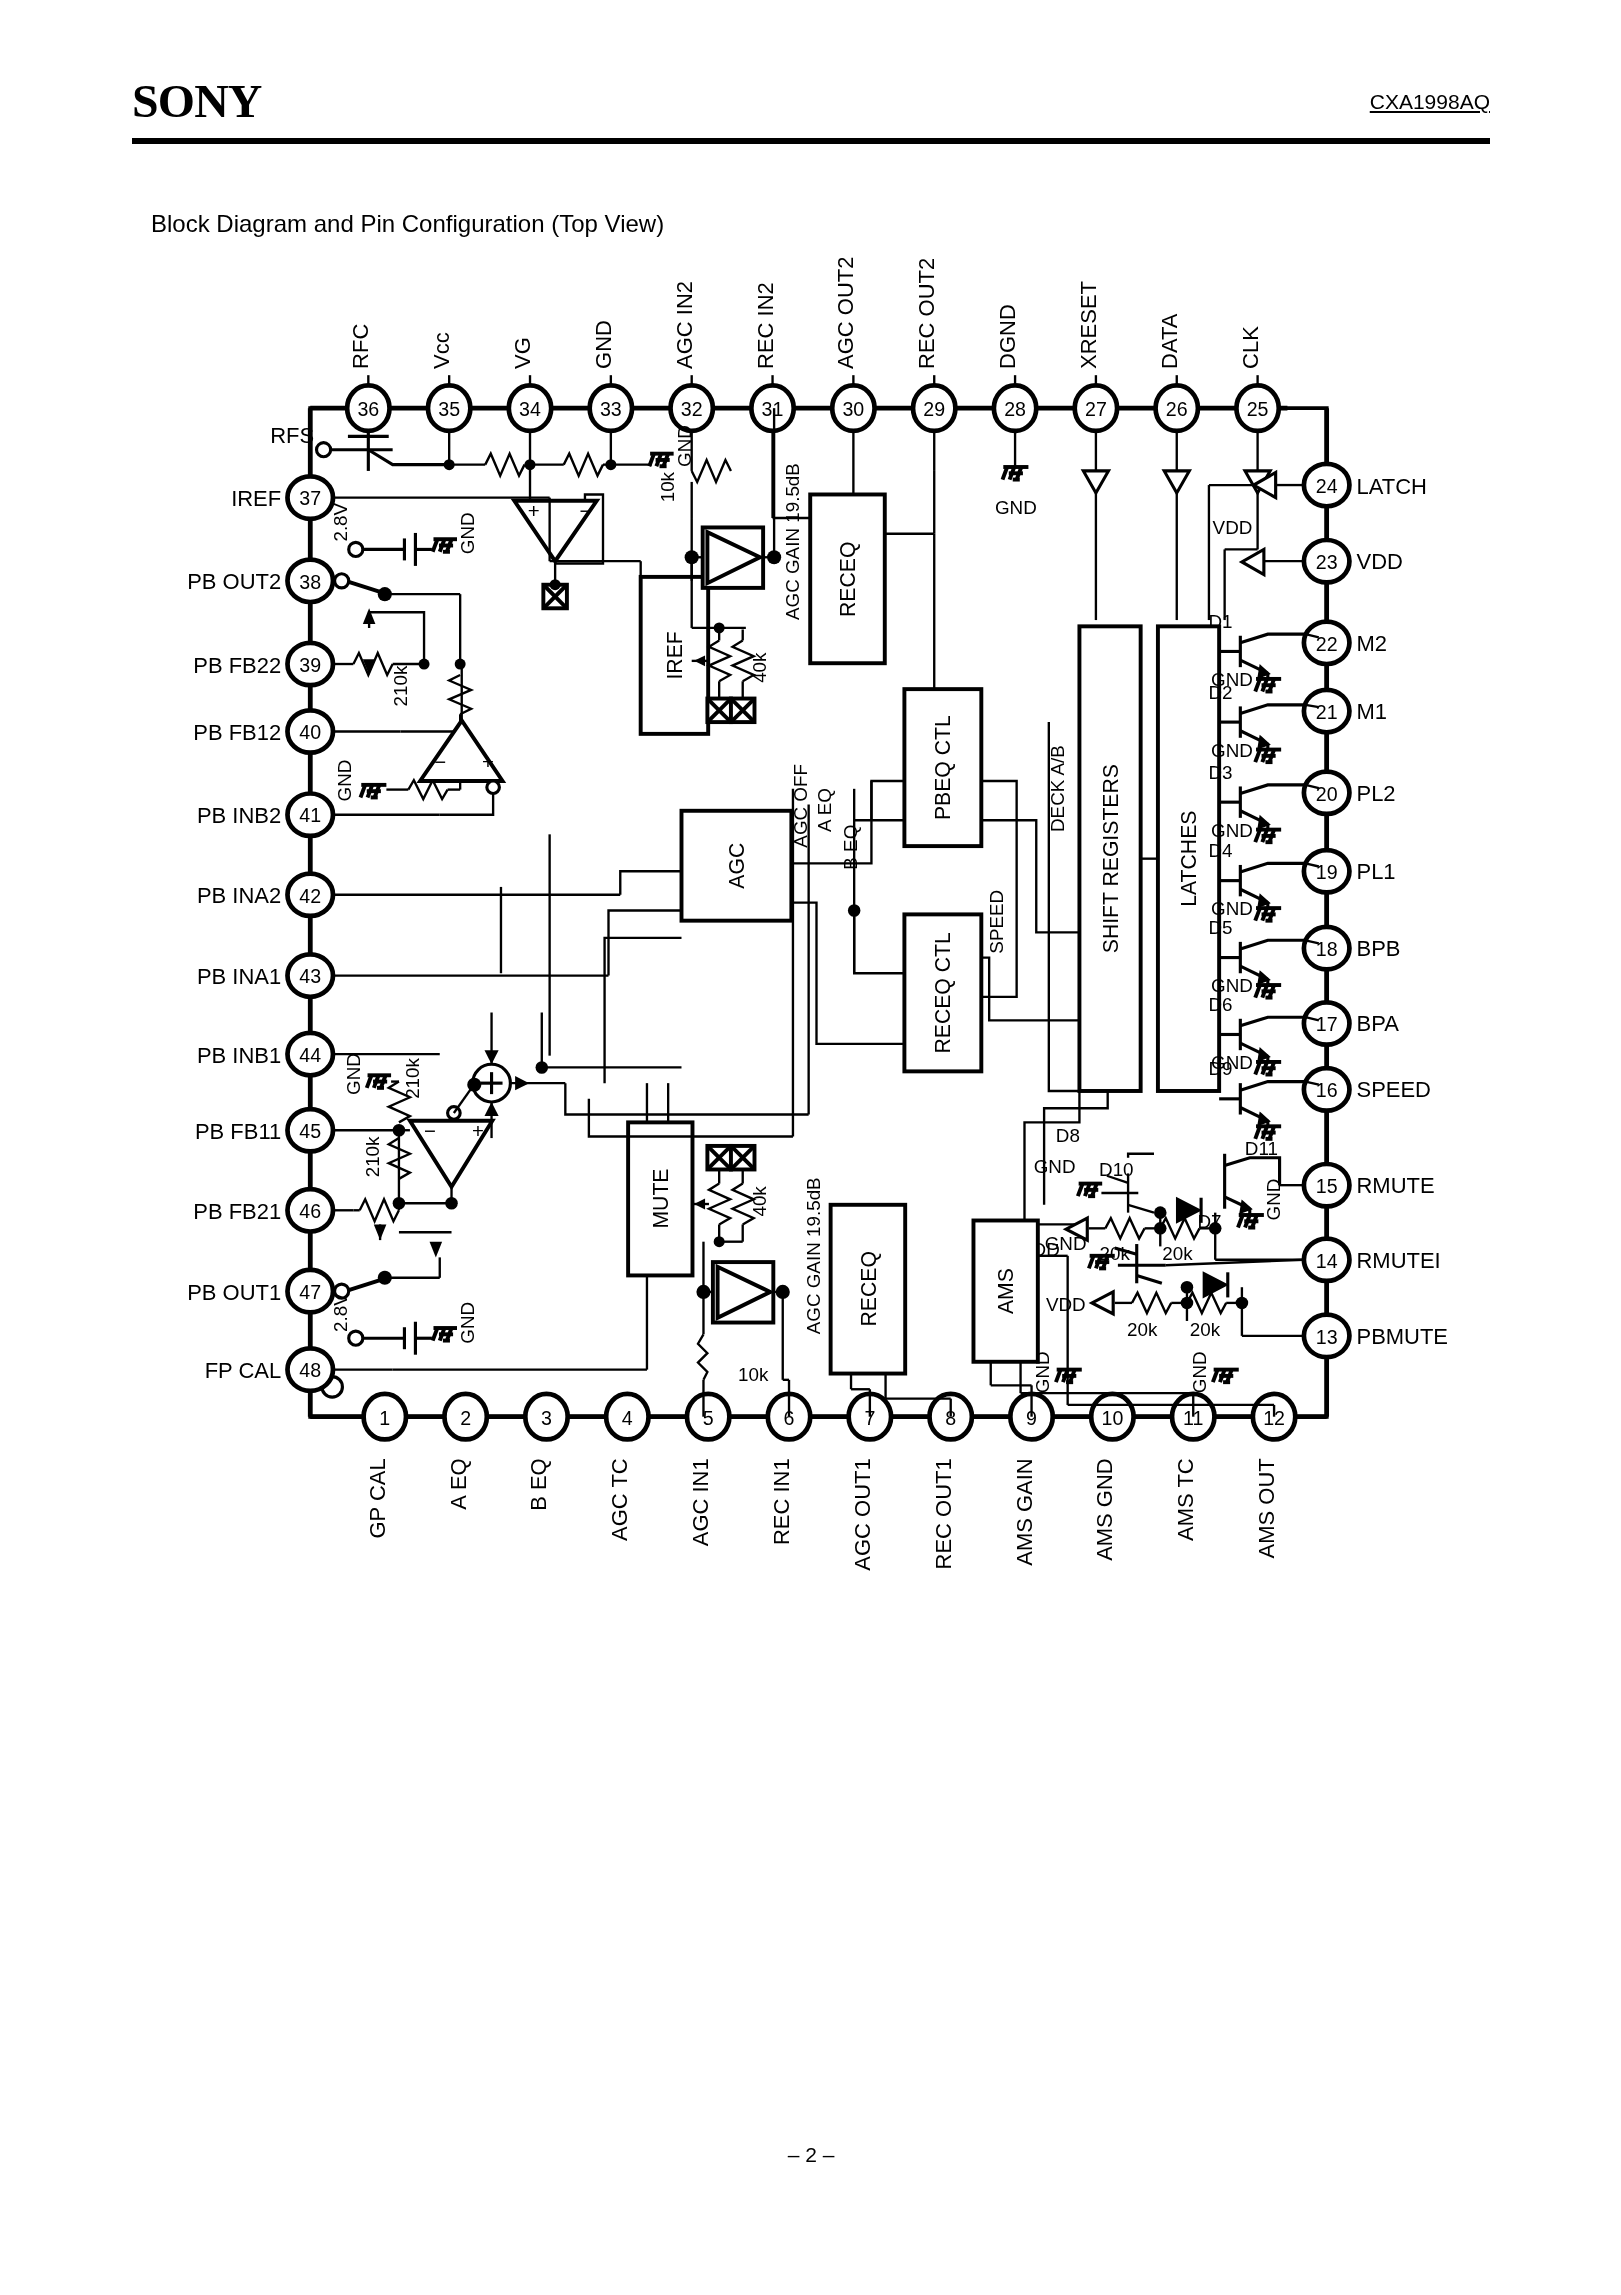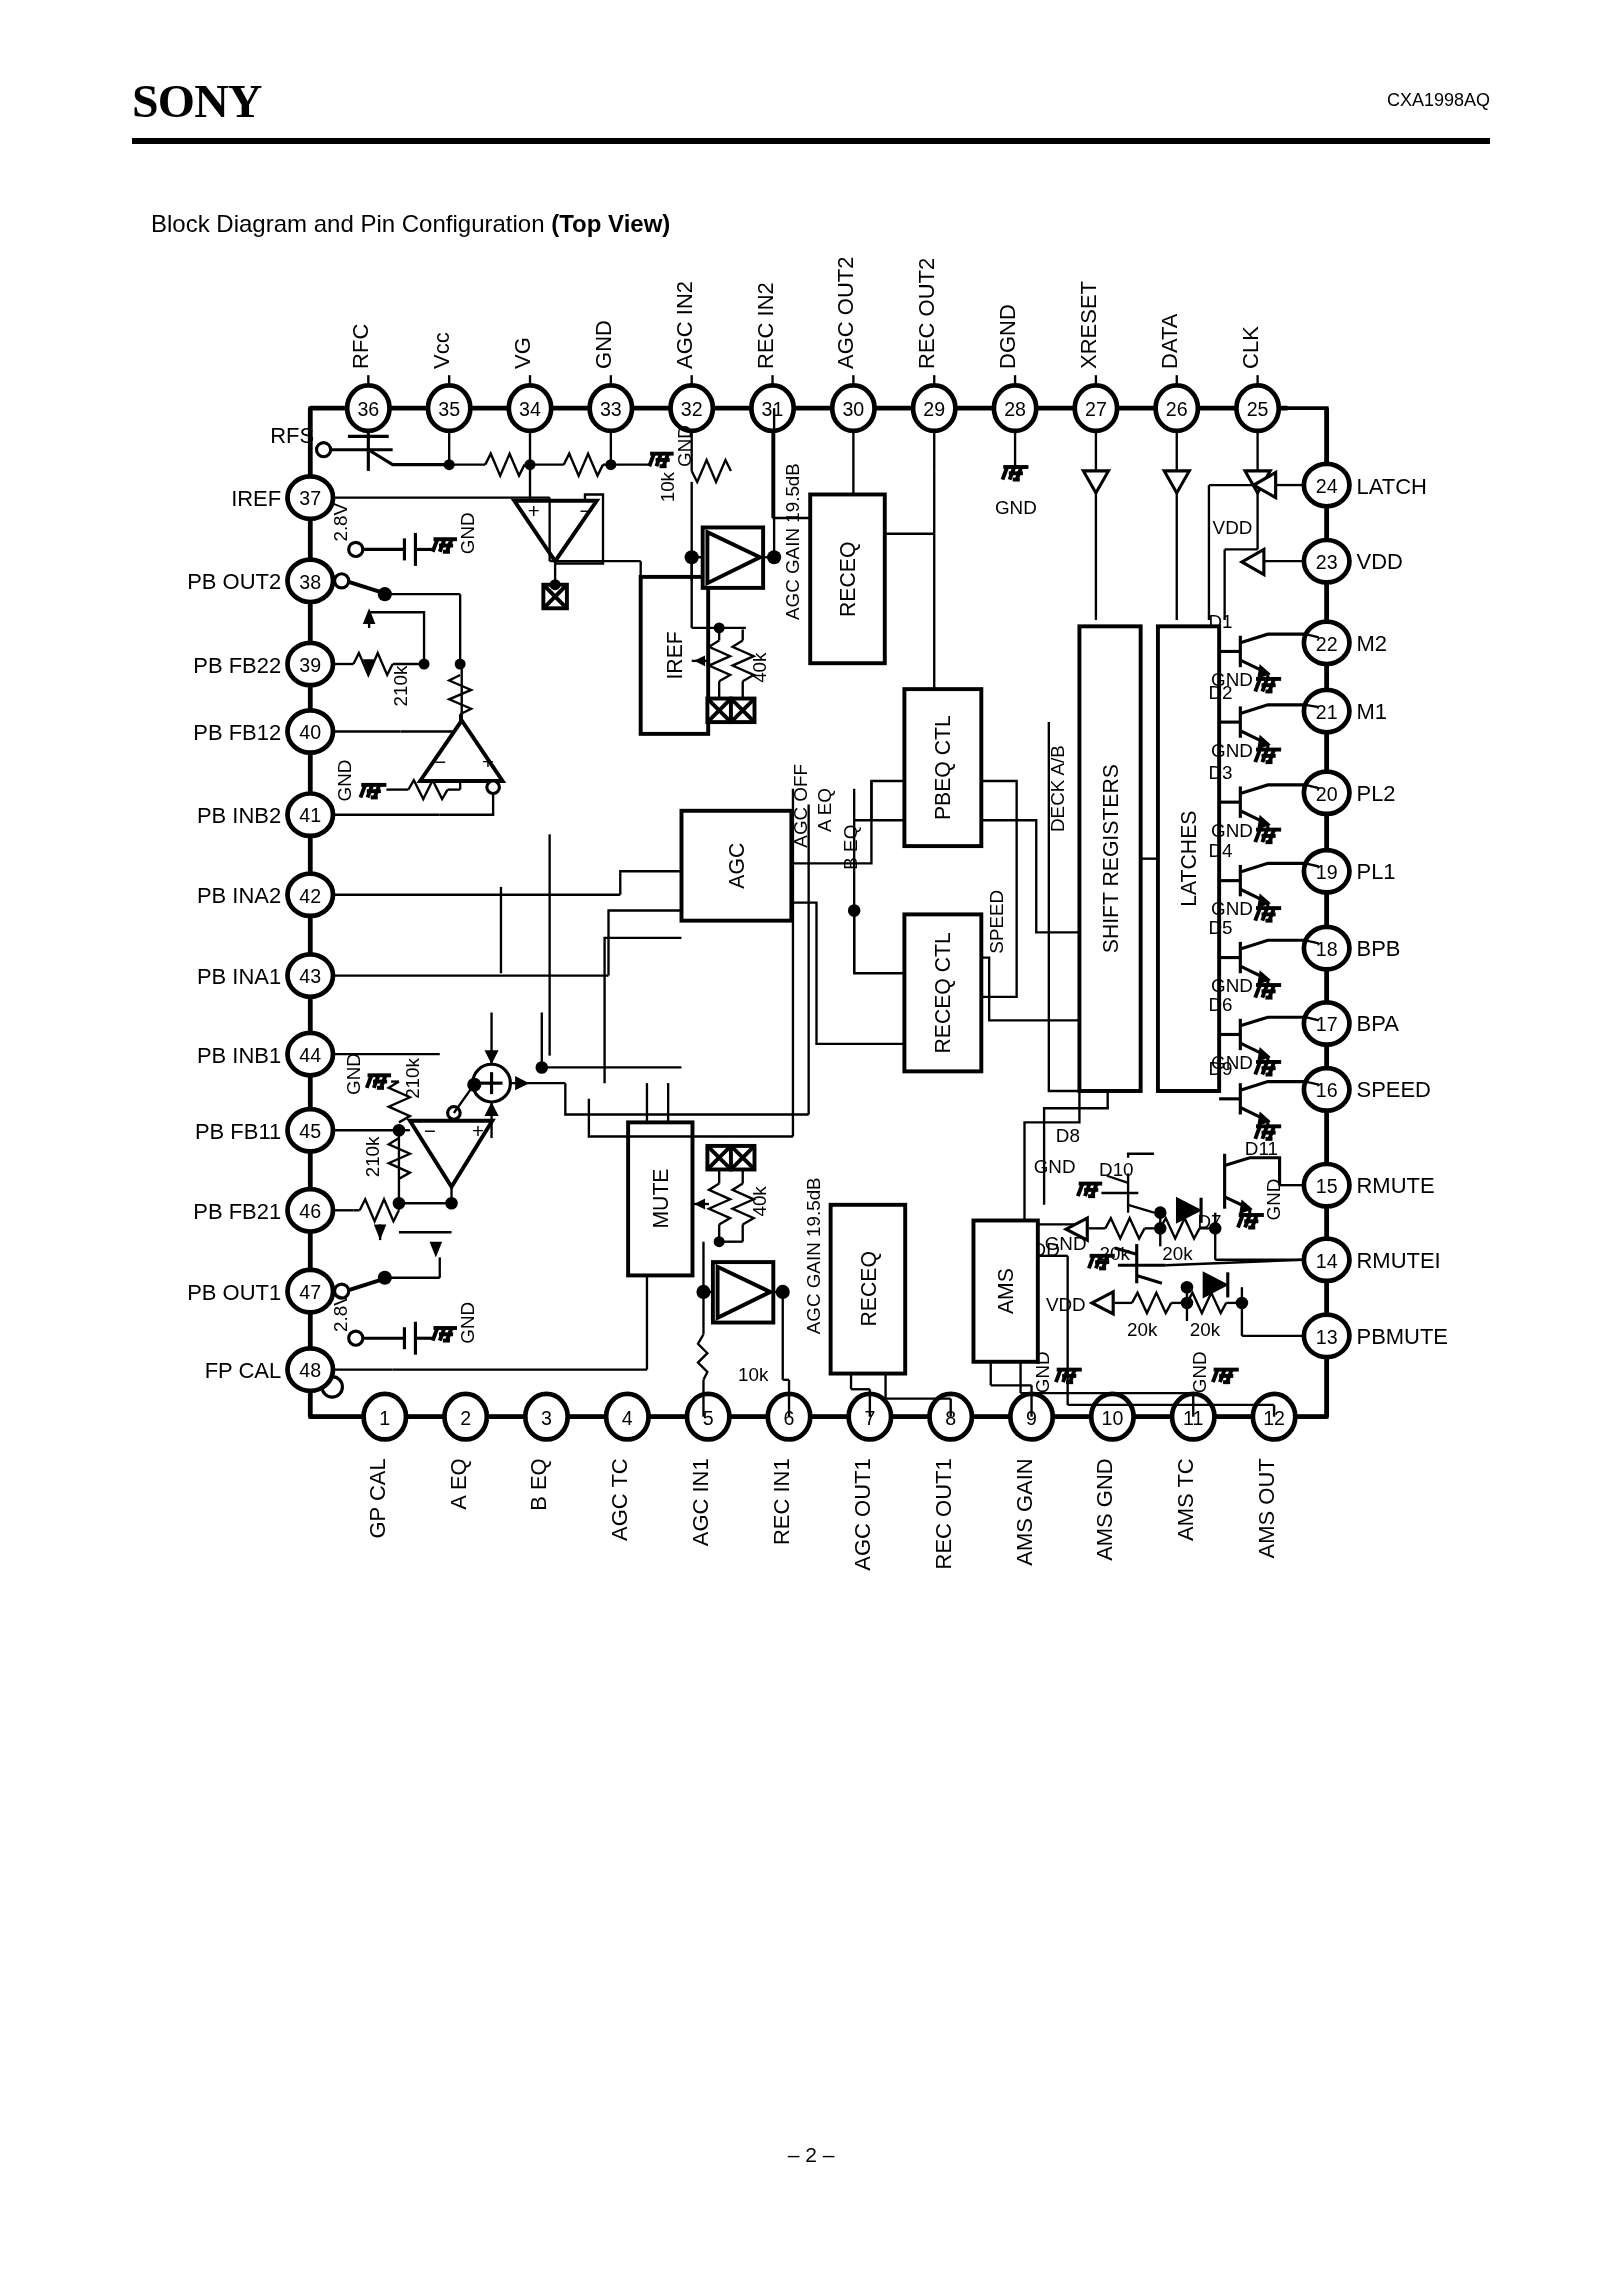--- a/index.html
+++ b/index.html
@@ -1,27 +1,27 @@
 <!DOCTYPE html>
 <html style="font-size:12.6px"><head>
 <meta charset="utf-8">
 <style>
   html,body{margin:0;padding:0;background:#fff;}
   body{width:1622px;height:2295px;font-family:"Liberation Sans",sans-serif;color:#000;position:relative;overflow:hidden;}
   .page{position:absolute;inset:0;}
 
   
   .hdr-logo{position:absolute;left:132px;top:75px;font-family:"Liberation Serif",serif;font-weight:bold;font-size:46px;letter-spacing:-0.8px;transform:scaleX(1.04);transform-origin:left center;}
-  .hdr-part{position:absolute;right:132px;top:90px;font-size:18px;letter-spacing:0px;}
+  .hdr-part{position:absolute;right:132px;top:90px;font-size:21px;letter-spacing:0px;text-decoration:underline;}
   .hdr-rule{position:absolute;left:132px;right:132px;top:138px;height:5.5px;background:#000;}
 
   
   .title{position:absolute;left:151px;top:210px;font-size:24px;}
   .title b{font-weight:normal;}
-  .title span.reg{font-weight:bold;}
+  .title span.reg{font-weight:normal;}
 
   
   .footer{position:absolute;left:0;right:0;top:2143px;text-align:center;font-size:21px;}
 
   
   #diagram{position:absolute;left:0;top:0;width:1622px;height:2295px;}
   svg{display:block;}
 
   .lbl{font-family:"Liberation Sans",sans-serif;fill:#000;}
   .pinnum{font-size:25px;text-anchor:middle;dominant-baseline:central;}

